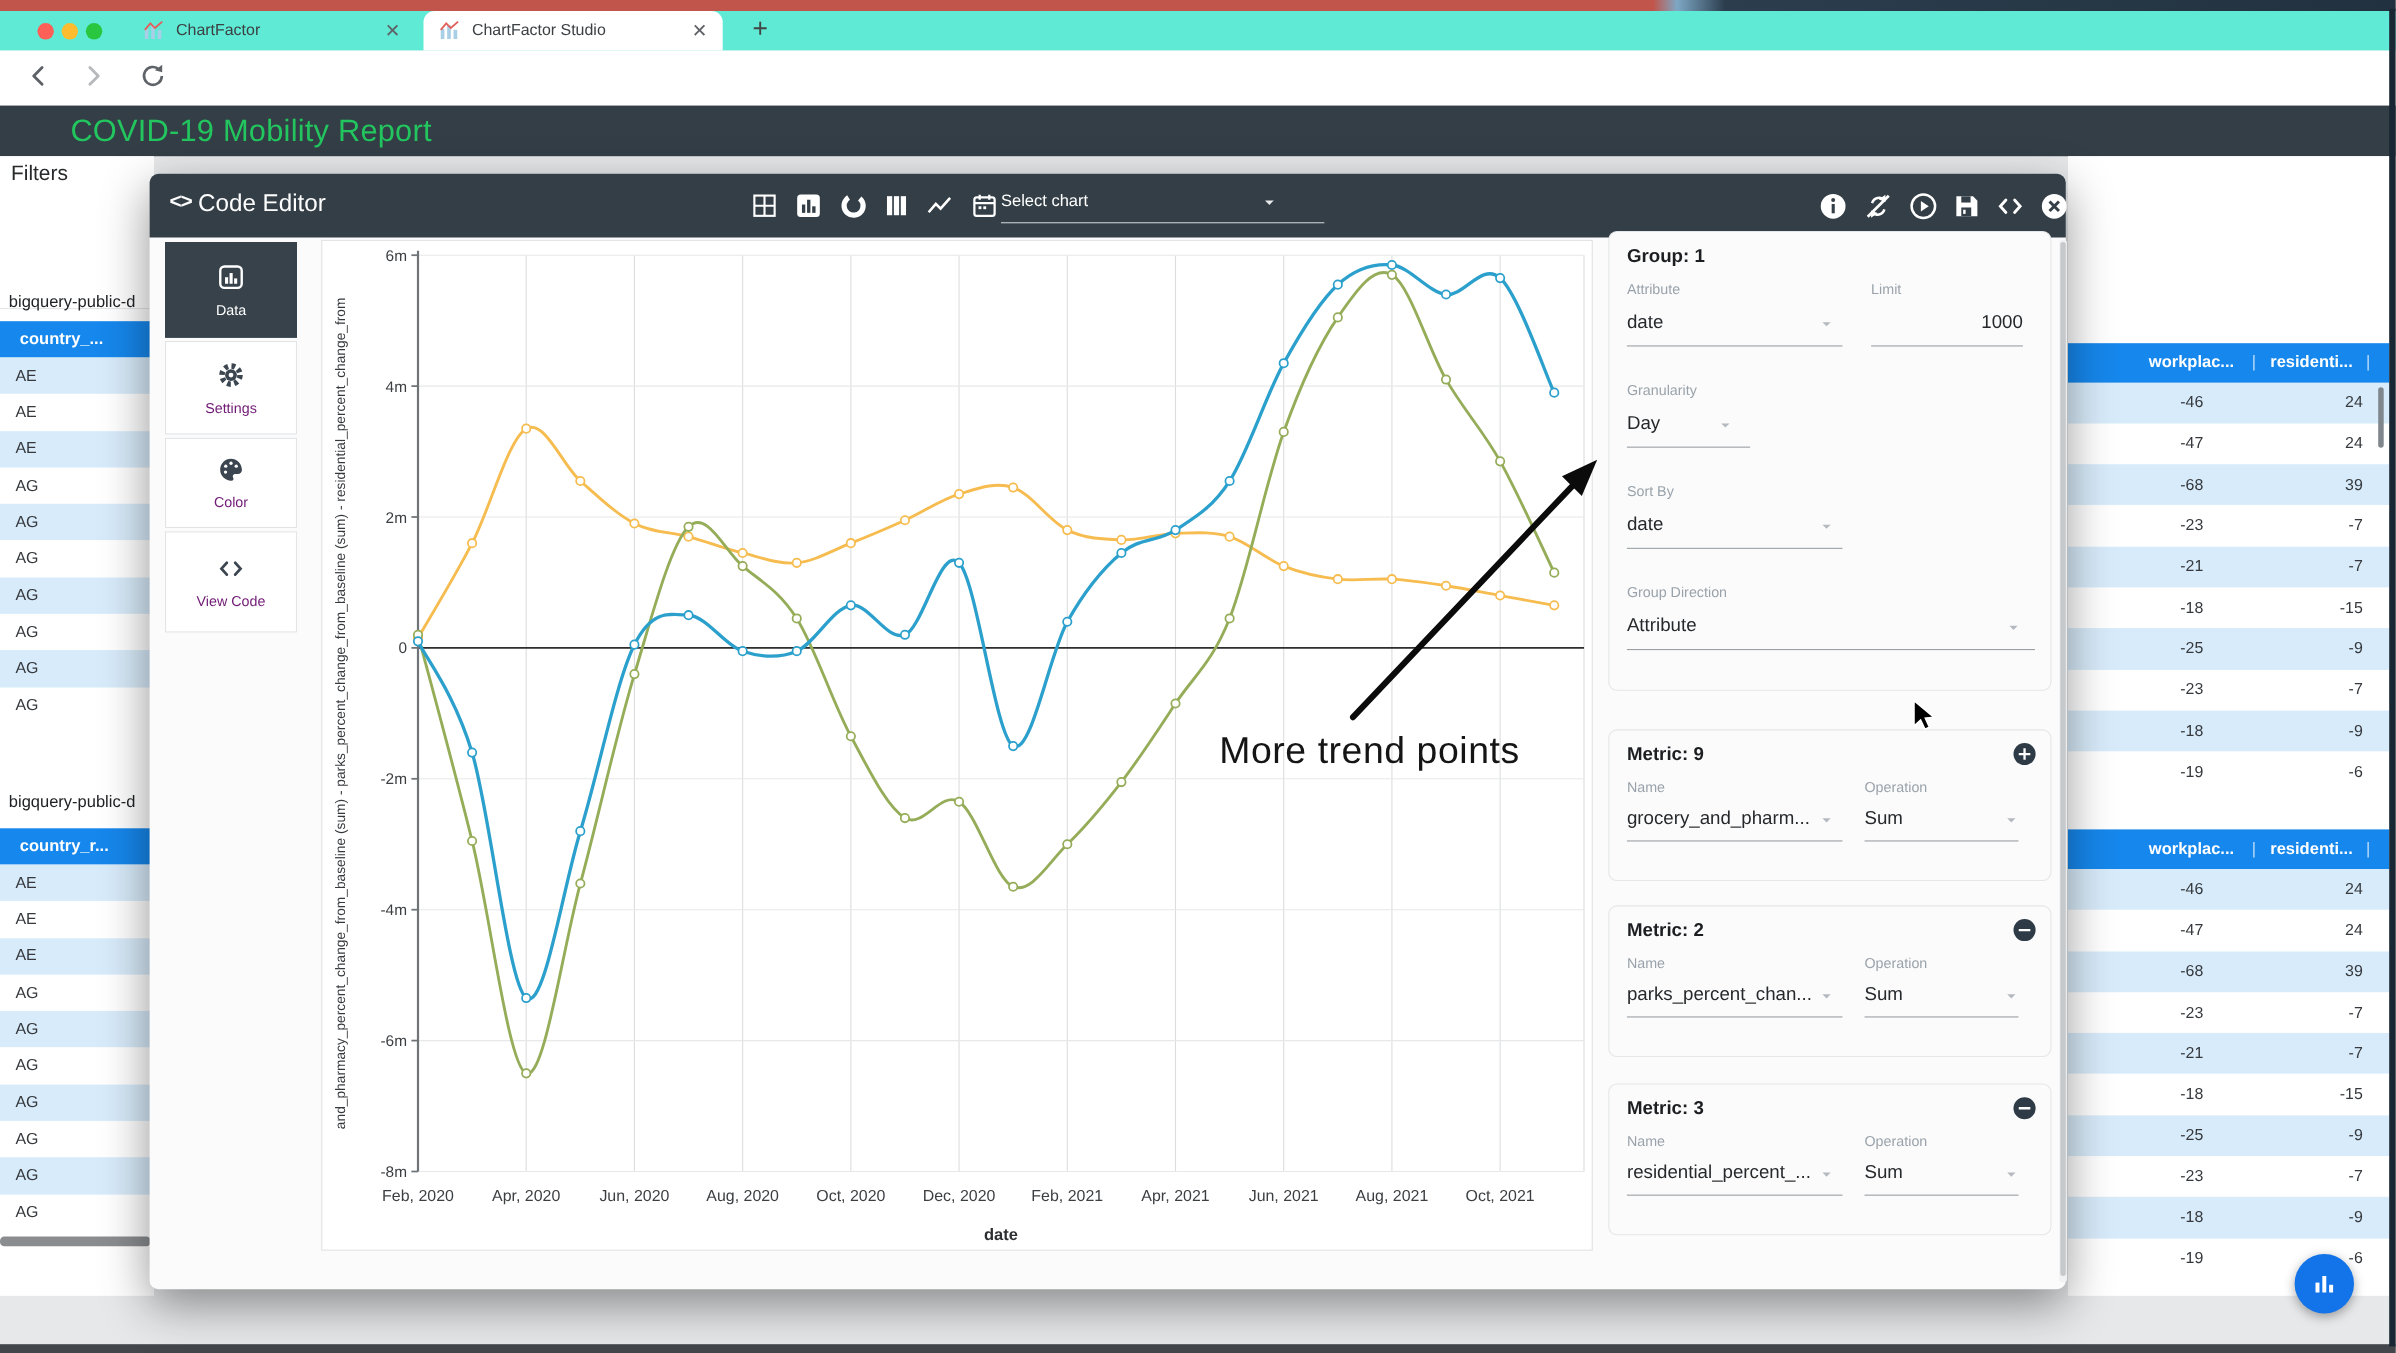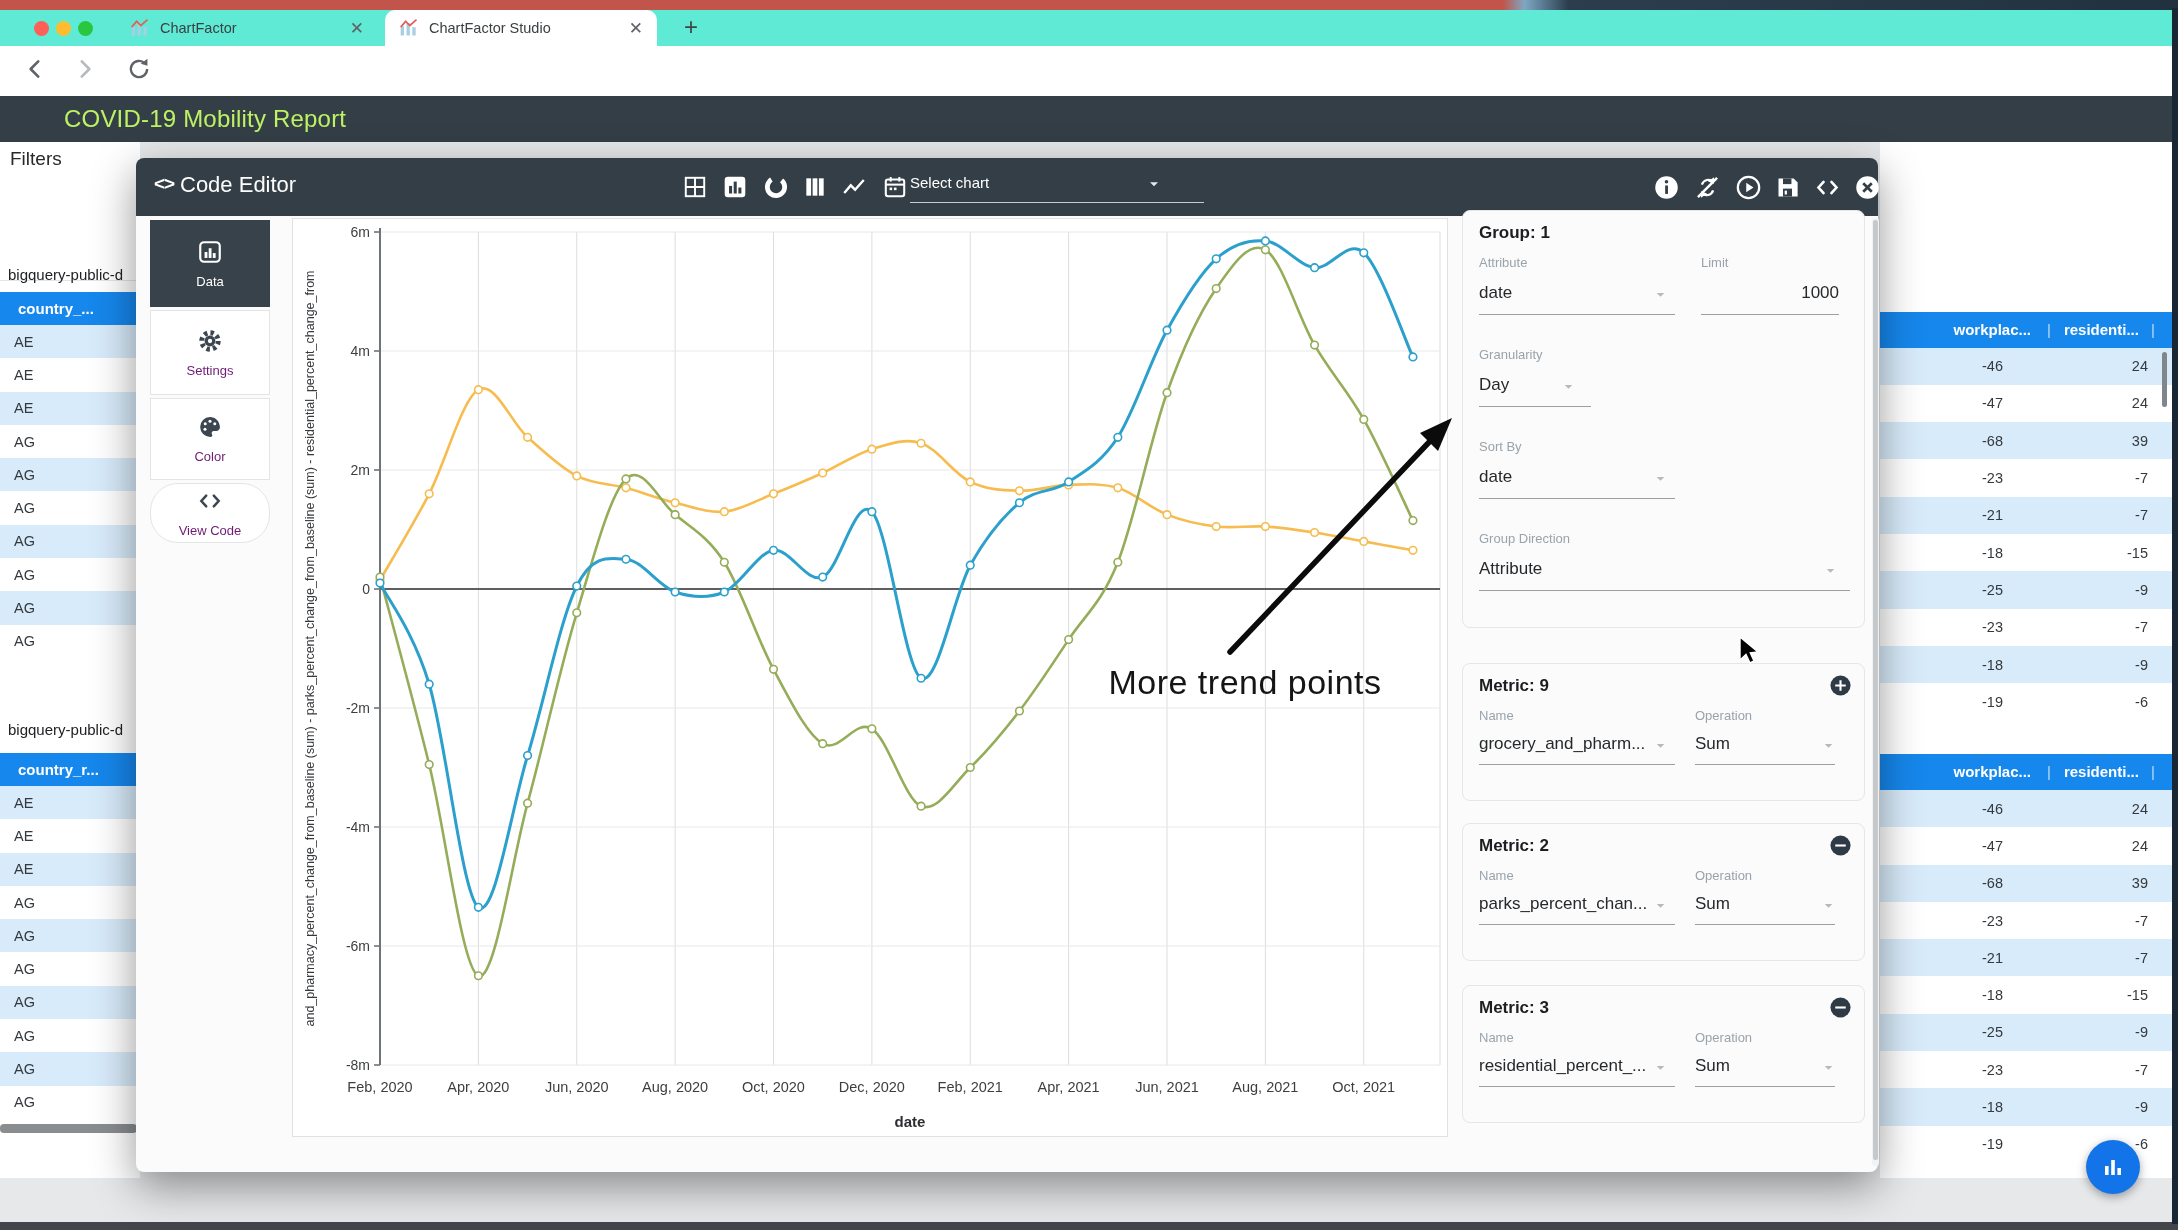--- a/index.html
+++ b/index.html
@@ -26,21 +26,21 @@
   .urlrow{left:0;top:46px;width:2178px;height:50px;background:#fff;}
   .navic{top:10px;width:26px;height:26px;color:#5f6368;}
   .urlpill{left:185px;top:56px;width:1660px;height:34px;border-radius:17px;background:#eef0f2;
     display:flex;align-items:center;padding:0 16px;box-sizing:border-box;gap:10px;}
   .urltext{font-size:15.5px;color:#202124;white-space:nowrap;}
   .urltext b{font-weight:400;color:#202124;}
   .urltext span{color:#5f6368;}
 
   
   .appbar{left:0;top:96px;width:2178px;height:46px;background:#333e46;display:flex;align-items:center;}
-  .appbar-title{color:#bef264;font-size:24px;margin-left:64px;letter-spacing:.2px;}
+  .appbar-title{color:#22c55e;font-size:28px;margin-left:64px;letter-spacing:.2px;}
 
   
   .wpanel{background:#fff;top:142px;height:1036px;}
   .filters-label{left:10px;top:148px;font-size:19px;color:#28292b;}
   .tbl-title{font-size:15px;color:#202225;white-space:nowrap;}
   .tbl-head{background:#1687ec;color:#fff;font-weight:bold;font-size:15px;
     display:flex;align-items:center;box-sizing:border-box;}
   .tbl-row{font-size:14.5px;color:#35393d;display:flex;align-items:center;box-sizing:border-box;}
   .row-alt{background:#d8ebfa;}
   .hsbar{background:#8a8d90;border-radius:4px;}
@@ -728,21 +728,21 @@
             <svg viewBox="0 0 24 24" xmlns="http://www.w3.org/2000/svg">
               <path d="M12 2.8a9.2 9.2 0 1 0 .2 18.4c1.8 0 2.4-1.2 1.6-2.5-.8-1.4.2-3 1.8-3h2.1a3.6 3.6 0 0 0 3.5-3.8C20.7 6.3 16.8 2.8 12 2.8z" fill="currentColor"></path>
               <circle cx="7.6" cy="9" r="1.4" fill="#fff"></circle>
               <circle cx="12" cy="6.6" r="1.4" fill="#fff"></circle>
               <circle cx="16.4" cy="9" r="1.4" fill="#fff"></circle>
               <circle cx="7.4" cy="14" r="1.4" fill="#fff"></circle>
             </svg>
           </span>
           <div class="rail-label">Color</div>
         </div>
-        <div class="abs rail-item" style="top: 325px; height: 60px; border-radius: 28px;">
+        <div class="abs rail-item" style="top: 325px; height: 92px;">
           <span class="ic ric">
             <svg viewBox="0 0 24 24" xmlns="http://www.w3.org/2000/svg">
               <path d="M8.5 7 4 12l4.5 5M15.5 7 20 12l-4.5 5" stroke="currentColor" stroke-width="2.3" fill="none" stroke-linecap="round"></path>
             </svg>
           </span>
           <div class="rail-label">View Code</div>
         </div>
       </div>
       <div class="abs card" style="top: 505px; height: 138px;">
         <div class="card-title">Metric: 9</div>

